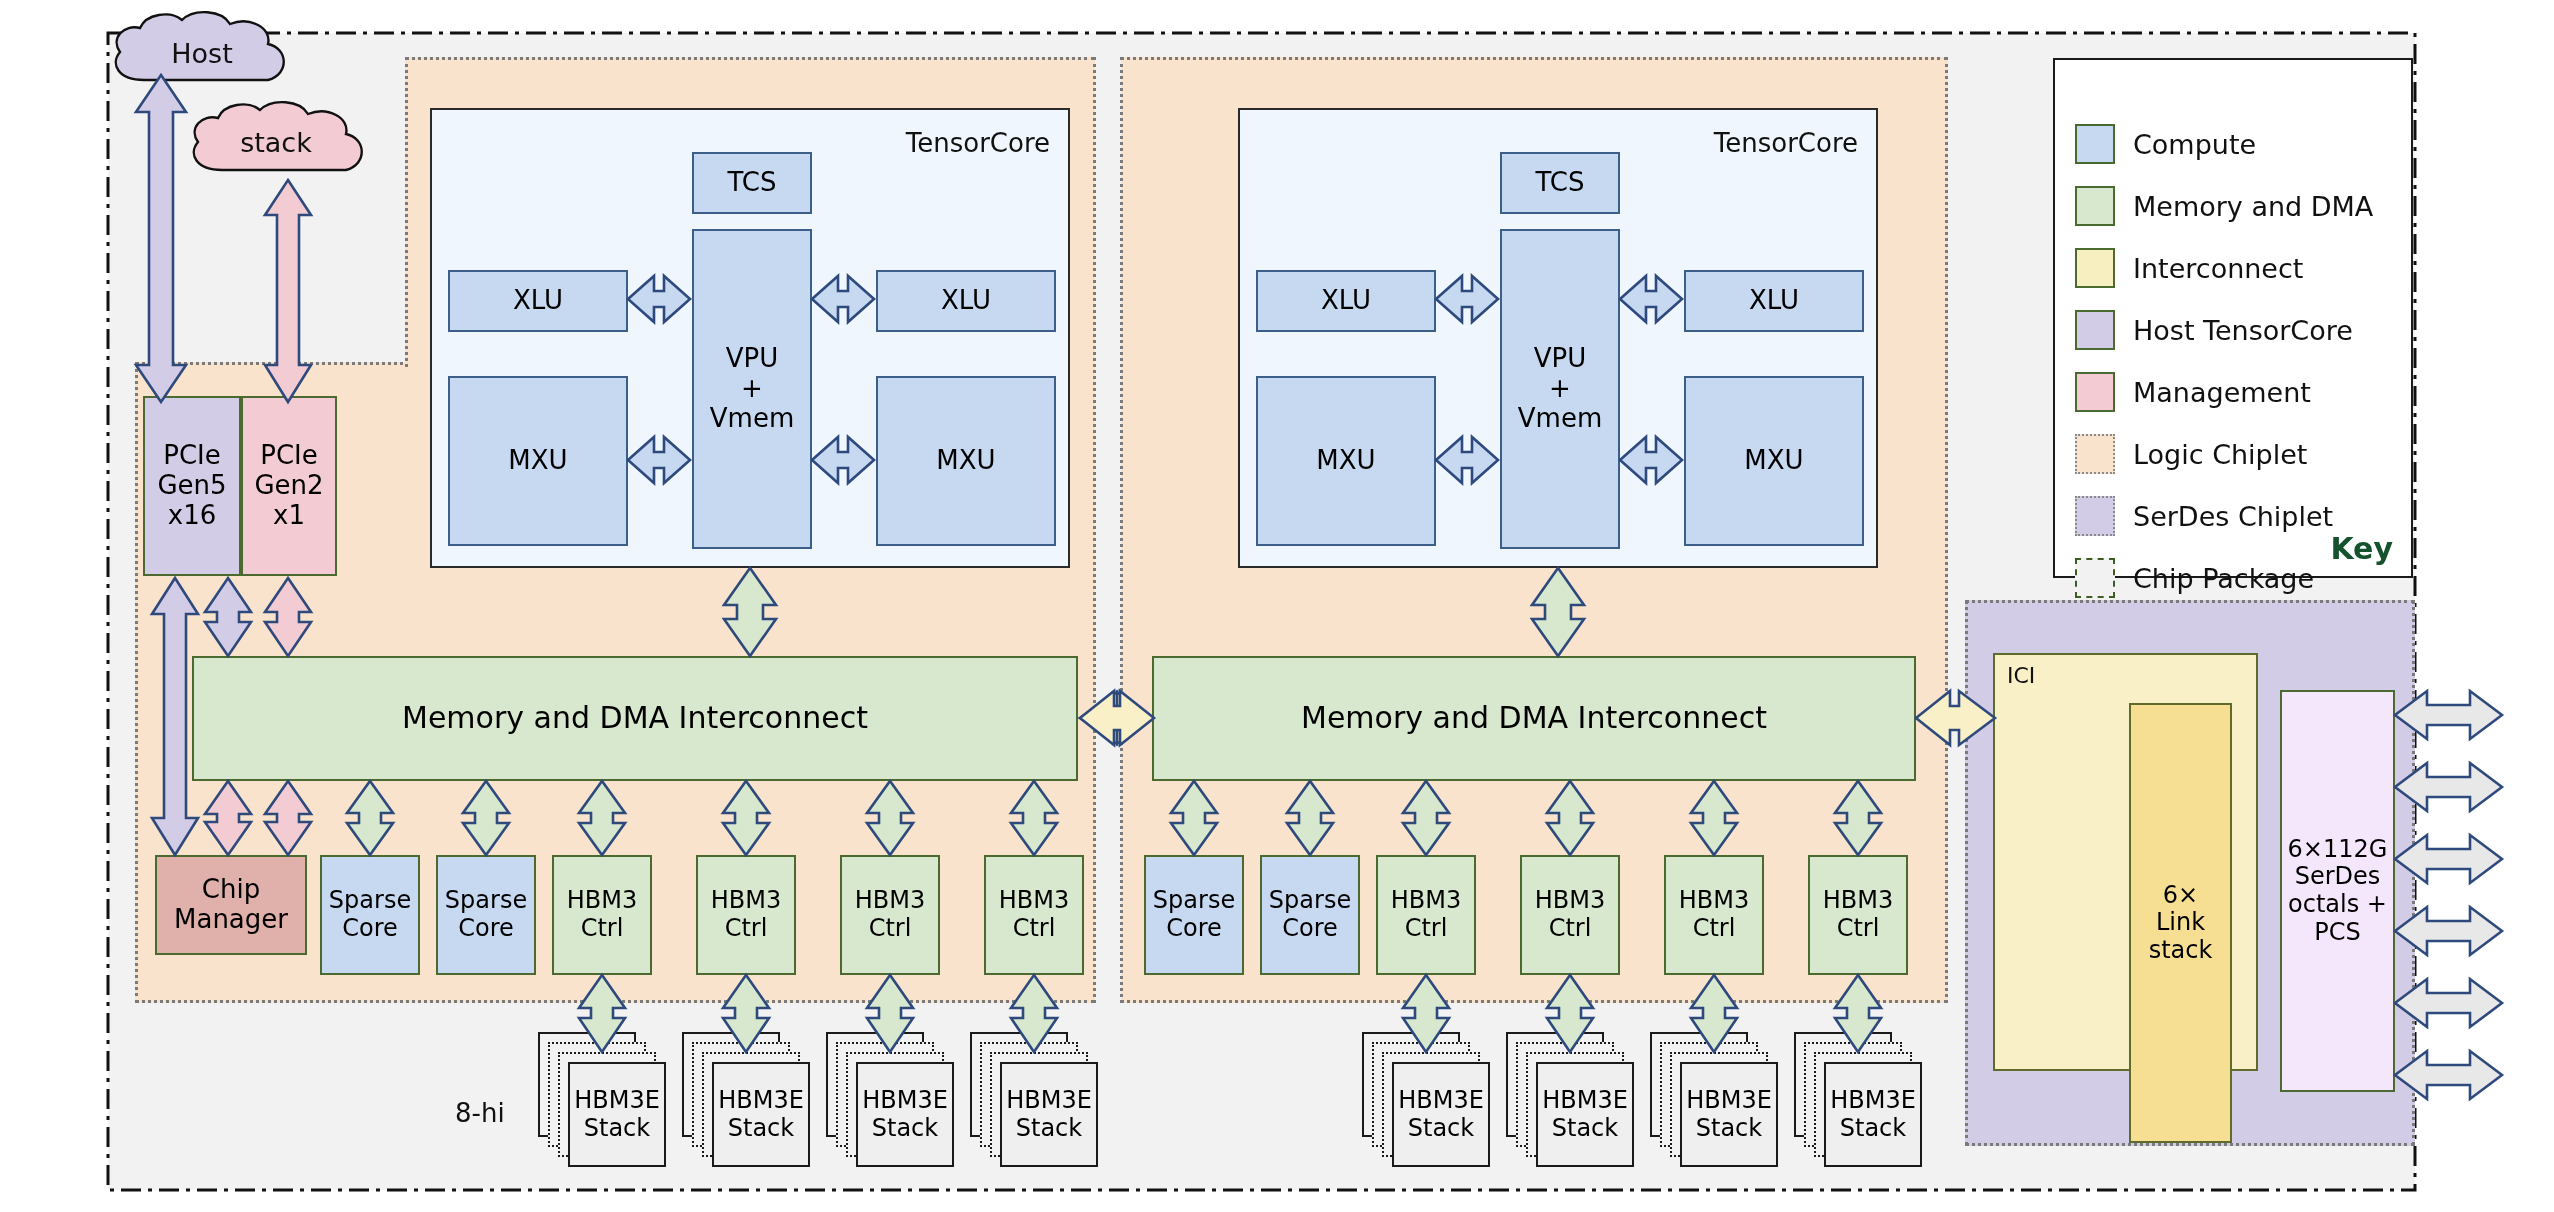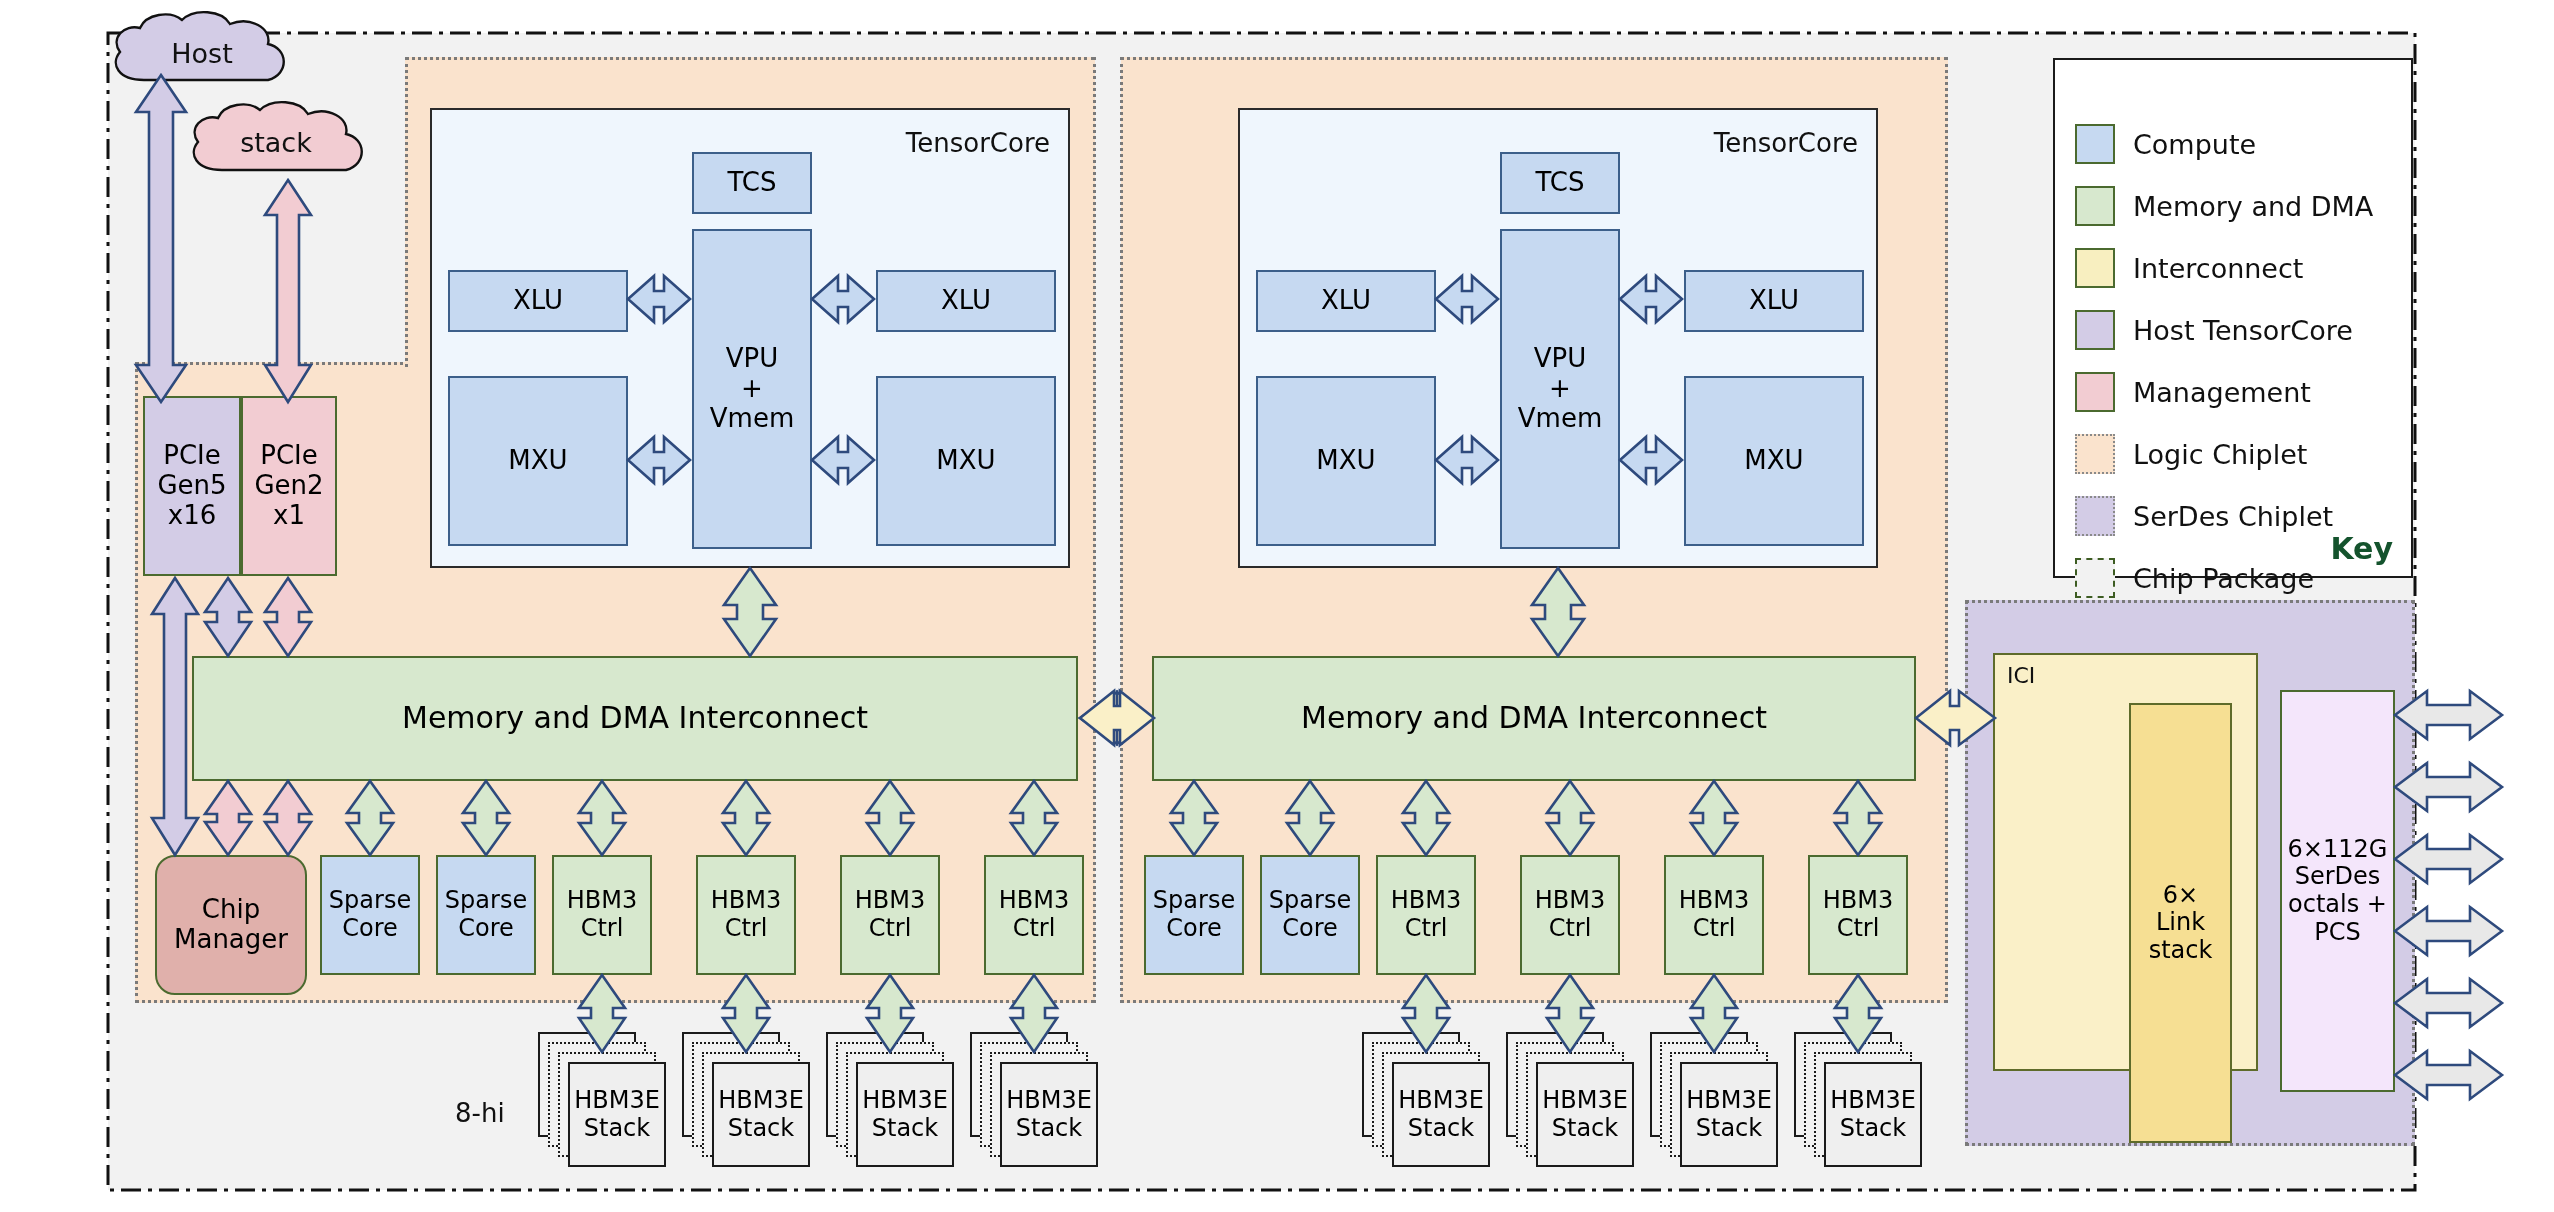--- a/index.html
+++ b/index.html
@@ -148,21 +148,21 @@
     </div>
   </div>
 
   <div class="abs blk memdma ctr t30" style="left:192px;top:656px;width:886px;height:125px;">
     <span>Memory and DMA Interconnect</span>
   </div>
   <div class="abs blk memdma ctr t30" style="left:1152px;top:656px;width:764px;height:125px;">
     <span>Memory and DMA Interconnect</span>
   </div>
 
-  <div class="abs blk mgmt ctr t26" style="left:155px;top:855px;width:152px;height:140px;flex-direction:column;border-radius:20px;">
+  <div class="abs blk mgmt ctr t26" style="left:155px;top:855px;width:152px;height:100px;flex-direction:column;">
     <span>Chip</span>
     <span>Manager</span>
   </div>
   <div class="abs blk sparse ctr t24" style="left:320px;top:855px;width:100px;height:120px;flex-direction:column;">
     <span>Sparse</span>
     <span>Core</span>
   </div>
   <div class="abs blk sparse ctr t24" style="left:436px;top:855px;width:100px;height:120px;flex-direction:column;">
     <span>Sparse</span>
     <span>Core</span>

